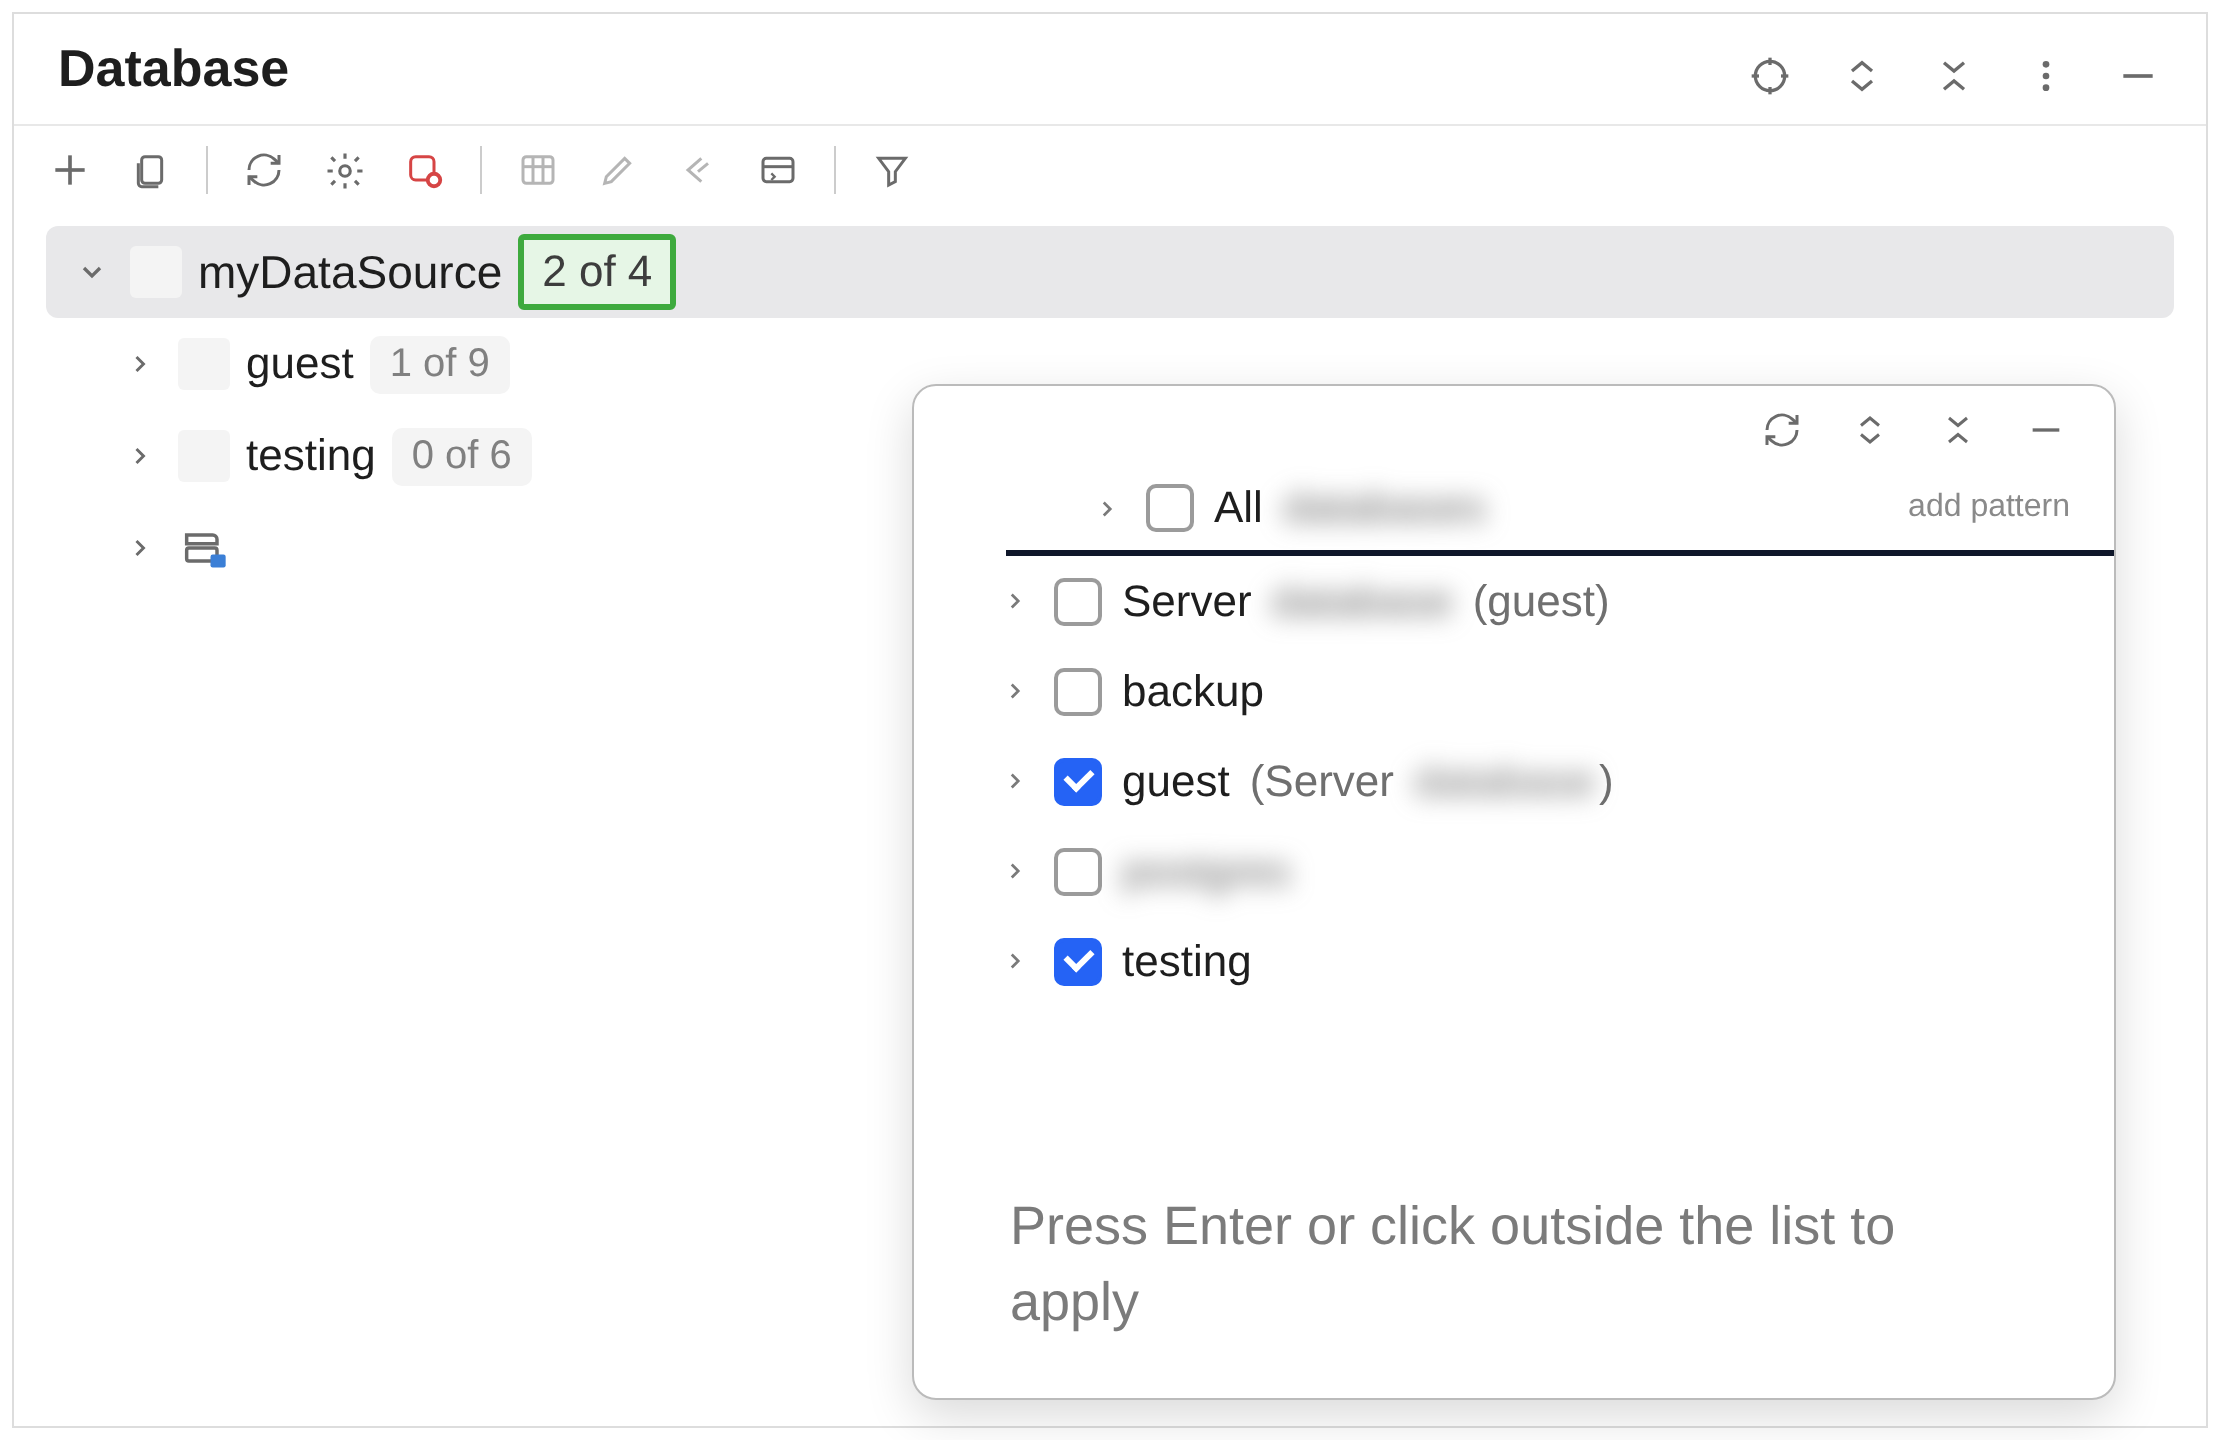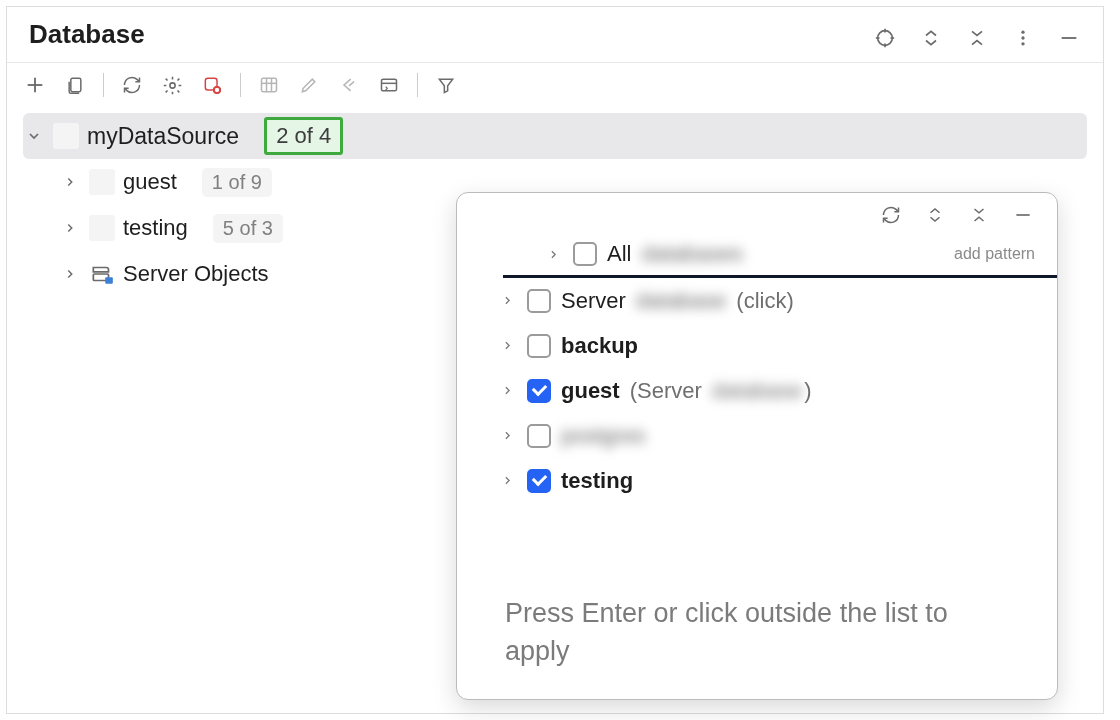--- a/index.html
+++ b/index.html
@@ -60,21 +60,21 @@
     }
     .tree {
       padding: 6px 16px;
     }
     .tree-row {
       display: flex;
       align-items: center;
       height: 46px;
       gap: 8px;
       border-radius: 6px;
-      padding: 0 0;
+      padding: 0 12px;
     }
     .tree-row.selected {
       background: #e8e8ea;
     }
     .tree-row.child1 { padding-left: 36px; }
     .chevron {
       width: 22px;
       height: 22px;
       display: flex;
       align-items: center;
@@ -94,21 +94,20 @@
     }
     .tree-label.child {
       font-size: 22px;
     }
     .count-badge {
       background: #f4f4f4;
       border-radius: 5px;
       padding: 3px 10px;
       font-size: 20px;
       color: #808080;
-      margin-left: 17px;
     }
     .highlight-box {
       border: 3px solid #3eaa3e;
       border-radius: 3px;
       padding: 3px 9px;
       background: #e6f6e6;
     }
     .server-icon svg { display: block; }
 
     
@@ -177,21 +176,21 @@
       border-left: 3px solid #fff;
       border-bottom: 3px solid #fff;
       transform: rotate(-45deg);
       margin-top: -4px;
     }
     .popup-label {
       font-size: 22px;
       color: #1e1e1e;
     }
     .popup-label.bold {
-      font-weight: 700;
+      font-weight: 400;
     }
     .blurred {
       filter: blur(6px);
       color: #666;
     }
     .popup-suffix {
       font-size: 22px;
       color: #6f6f6f;
     }
     .popup-add-pattern {
@@ -344,37 +343,36 @@
     </div>
 
     <div class="tree-row child1">
       <div class="chevron">
         <svg width="14" height="14" viewBox="0 0 24 24" fill="none" stroke="currentColor" stroke-width="2.5">
             <polyline points="9 6 15 12 9 18"></polyline>
           </svg>
       </div>
       <div class="db-icon-placeholder"></div>
       <span class="tree-label child">testing</span>
-      <span class="count-badge">5 of 3</span>
+      <span class="count-badge">0 of 6</span>
     </div>
 
     <div class="tree-row child1">
       <div class="chevron">
         <svg width="14" height="14" viewBox="0 0 24 24" fill="none" stroke="currentColor" stroke-width="2.5">
             <polyline points="9 6 15 12 9 18"></polyline>
           </svg>
       </div>
       <div class="server-icon">
         <svg width="26" height="26" viewBox="0 0 24 24" fill="none" stroke="#6b6b6b" stroke-width="1.6">
             <path d="M4 6 h12 a2 2 0 0 1 2 2 v2 H4 Z"></path>
             <rect x="4" y="12" width="14" height="6" rx="1"></rect>
             <rect x="15" y="15" width="7" height="6" rx="1" fill="#3b7fd6" stroke="none"></rect>
           </svg>
       </div>
-      <span class="tree-label child">Server Objects</span>
     </div>
   </div>
 </div>
 
 <div class="popup">
   <div class="popup-header">
     <div class="icon">
       <svg width="20" height="20" viewBox="0 0 24 24" fill="none" stroke="#6b6b6b" stroke-width="1.8">
           <path d="M3 12a9 9 0 0 1 15-6.7L21 8"></path>
           <path d="M21 12a9 9 0 0 1-15 6.7L3 16"></path>
@@ -416,21 +414,21 @@
 
     <div class="popup-row">
       <div class="popup-chevron">
         <svg width="13" height="13" viewBox="0 0 24 24" fill="none" stroke="currentColor" stroke-width="2.5">
             <polyline points="9 6 15 12 9 18"></polyline>
           </svg>
       </div>
       <div class="popup-checkbox"></div>
       <span class="popup-label">Server</span>
       <span class="popup-label blurred">database</span>
-      <span class="popup-suffix">(click)</span>
+      <span class="popup-suffix">(guest)</span>
     </div>
 
     <div class="popup-row">
       <div class="popup-chevron">
         <svg width="13" height="13" viewBox="0 0 24 24" fill="none" stroke="currentColor" stroke-width="2.5">
             <polyline points="9 6 15 12 9 18"></polyline>
           </svg>
       </div>
       <div class="popup-checkbox"></div>
       <span class="popup-label bold">backup</span>

